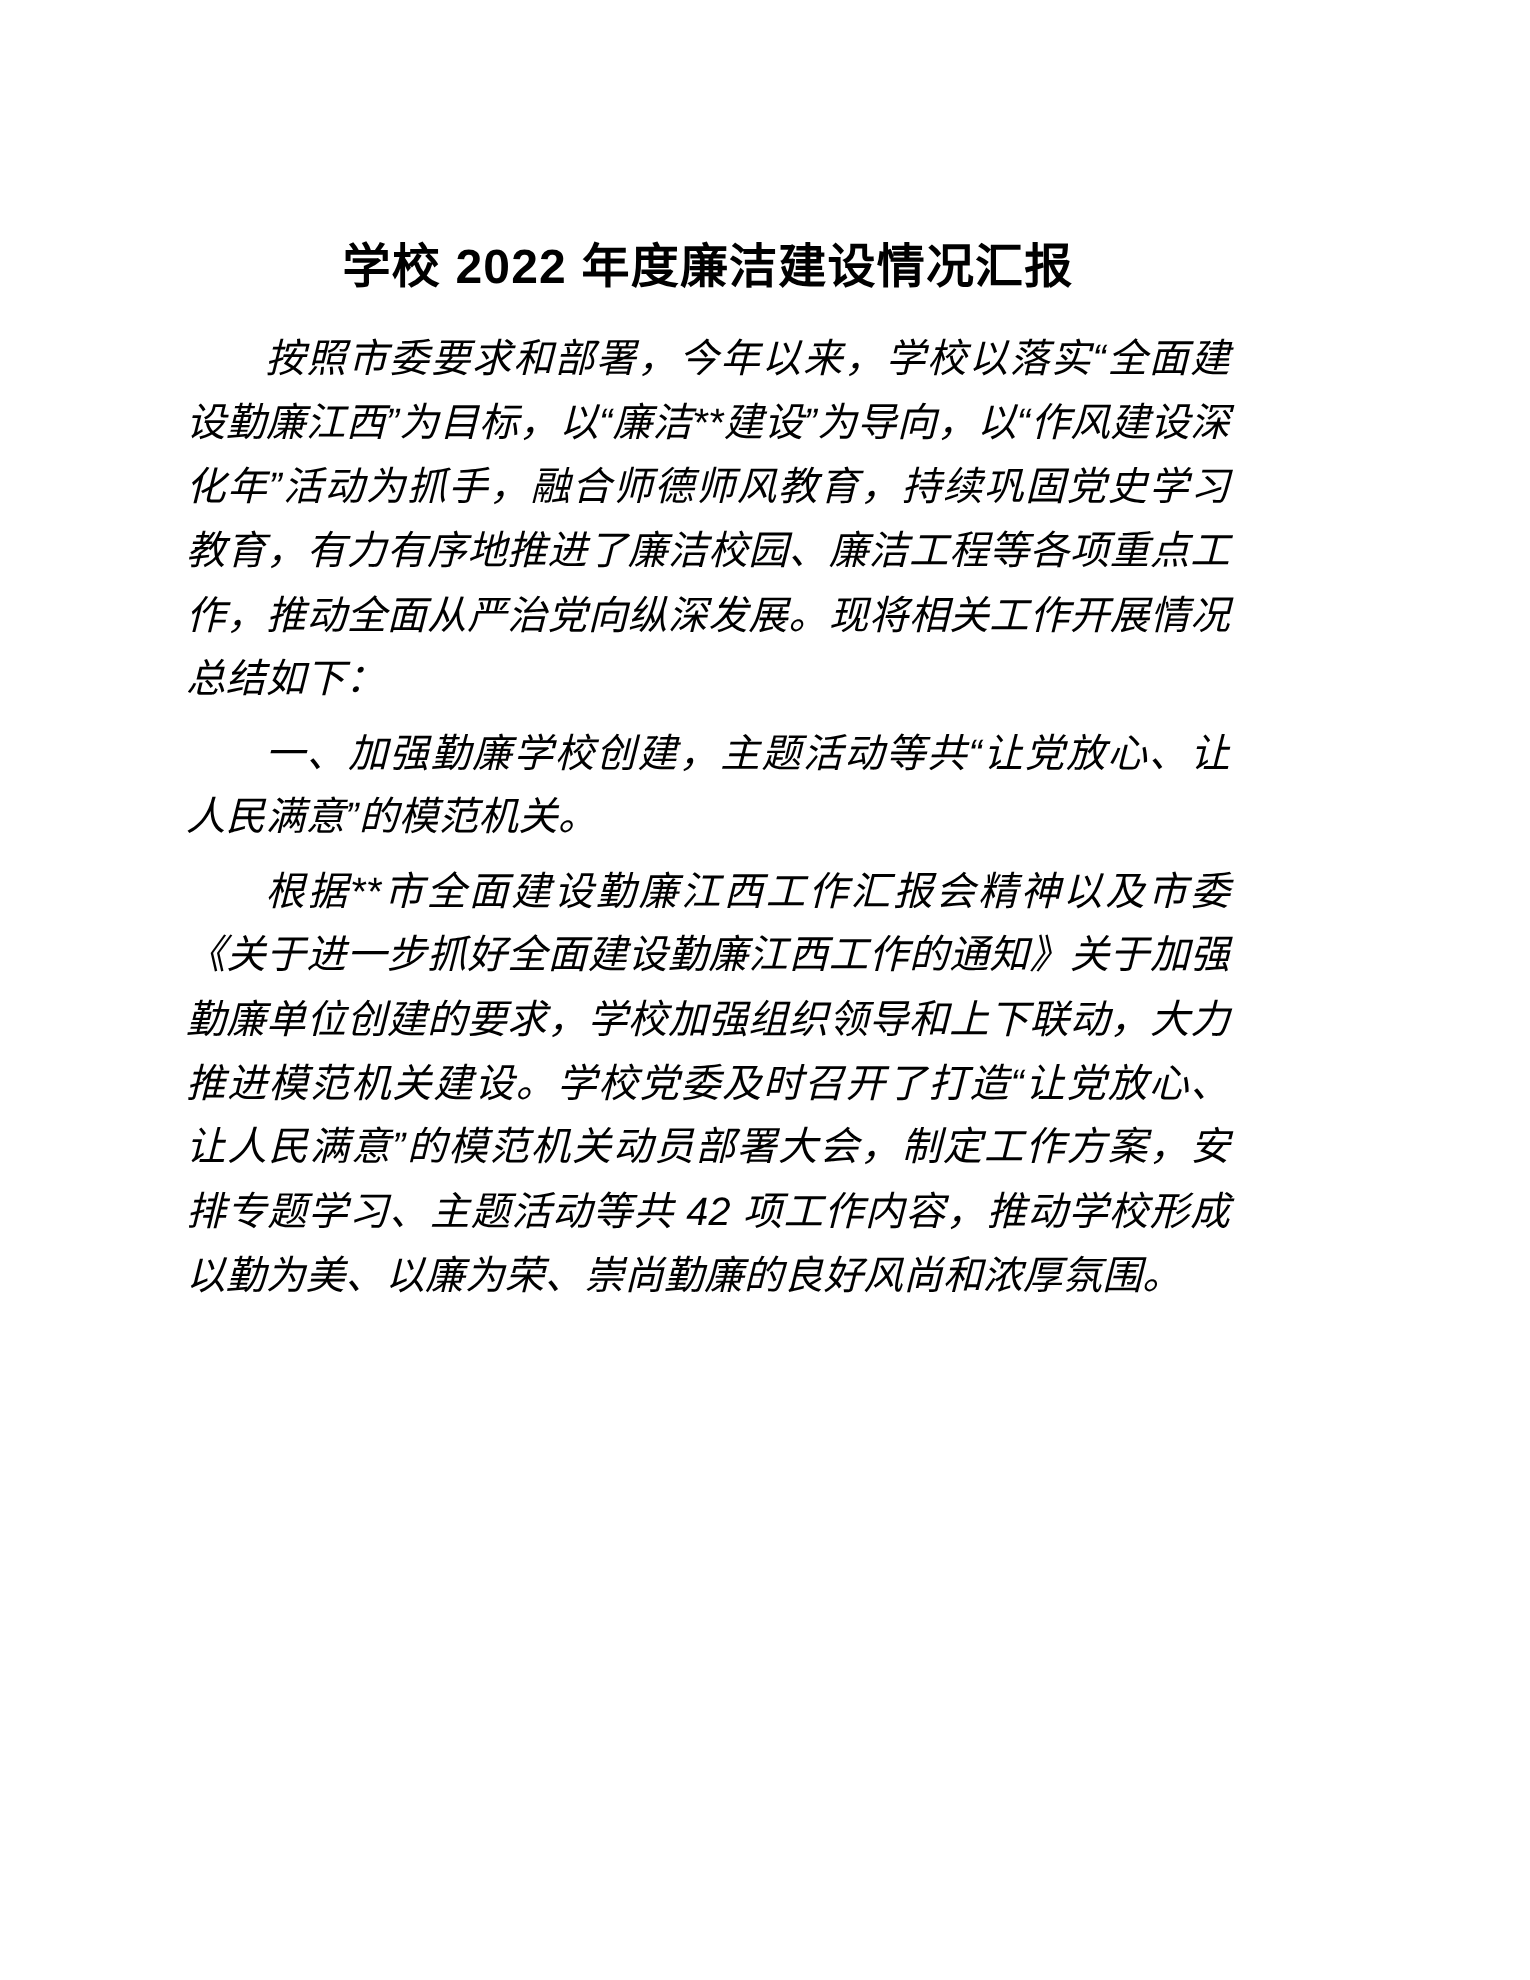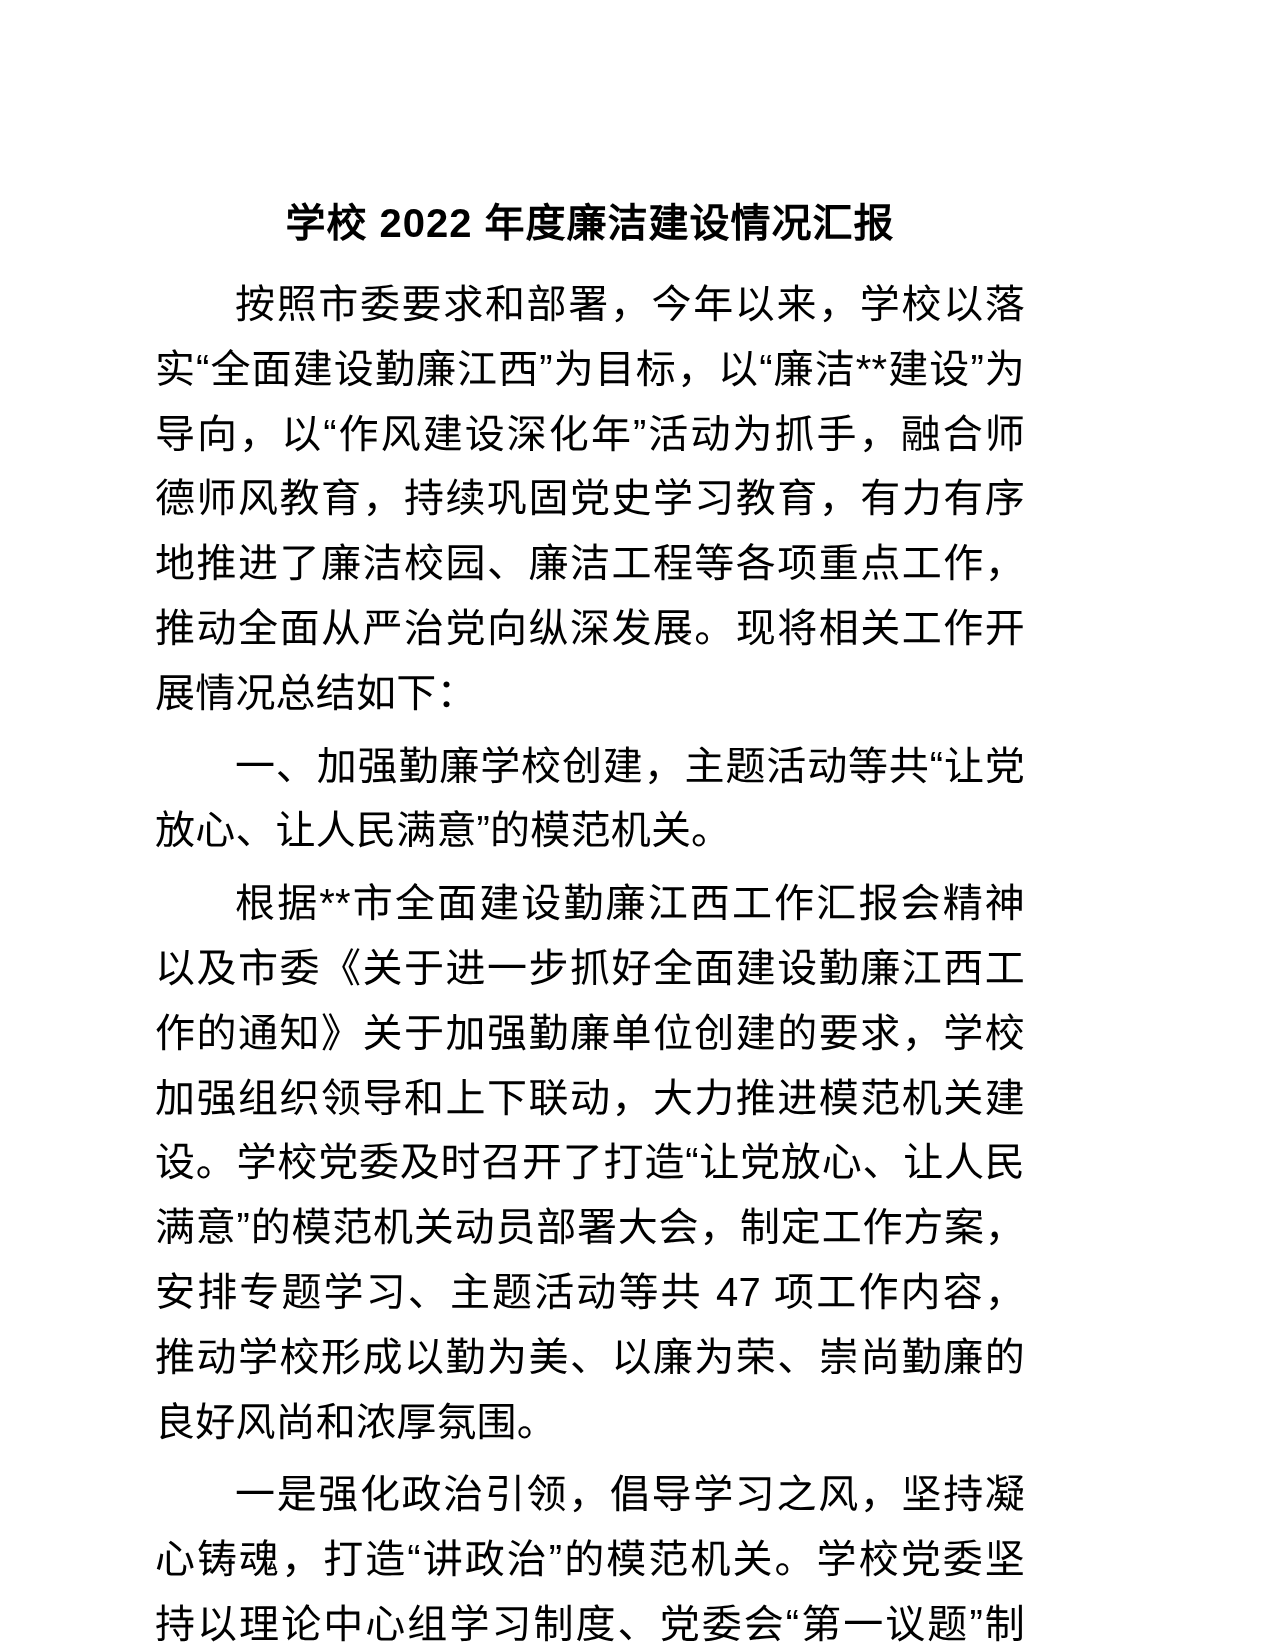--- a/index.html
+++ b/index.html
@@ -24,35 +24,35 @@
   .doc-title {
     font-size: 40px;
     font-weight: bold;
     text-align: center;
     letter-spacing: 1px;
     line-height: 1.35;
     margin: 0 0 22px 0;
     color: #000;
   }
   .para {
-    font-size: 40px;
+    font-size: 33px;
     line-height: 1.62;
     text-align: justify;
     text-justify: inter-ideograph;
     margin: 0 0 8px 0;
     text-indent: 2em;
     color: #000;
     letter-spacing: 0.2px;
+    font-style: italic;
   }
   .para:last-child {
     margin-bottom: 0;
   }
 </style>
 </head>
 <body>
 
 <div class="page">
   <h1 class="doc-title">学校 2022 年度廉洁建设情况汇报</h1>
   <p class="para">按照市委要求和部署，今年以来，学校以落实“全面建设勤廉江西”为目标，以“廉洁**建设”为导向，以“作风建设深化年”活动为抓手，融合师德师风教育，持续巩固党史学习教育，有力有序地推进了廉洁校园、廉洁工程等各项重点工作，推动全面从严治党向纵深发展。现将相关工作开展情况总结如下：</p>
   <p class="para">一、加强勤廉学校创建，主题活动等共“让党放心、让人民满意”的模范机关。</p>
-  <p class="para">根据**市全面建设勤廉江西工作汇报会精神以及市委《关于进一步抓好全面建设勤廉江西工作的通知》关于加强勤廉单位创建的要求，学校加强组织领导和上下联动，大力推进模范机关建设。学校党委及时召开了打造“让党放心、让人民满意”的模范机关动员部署大会，制定工作方案，安排专题学习、主题活动等共 47 项工作内容，推动学校形成以勤为美、以廉为荣、崇尚勤廉的良好风尚和浓厚氛围。</p>
-  <p class="para">一是强化政治引领，倡导学习之风，坚持凝心铸魂，打造“讲政治”的模范机关。学校党委坚持以理论中心组学习制度、党委会“第一议题”制度为抓手，坚持领导班子带头学，交流调研相互学，深入基层实践学，做到胸怀“两个大局”，心系“国之大者”，及时跟进习近平新时代中国特色社会主义</p>
+  <p class="para">根据**市全面建设勤廉江西工作汇报会精神以及市委《关于进一步抓好全面建设勤廉江西工作的通知》关于加强勤廉单位创建的要求，学校加强组织领导和上下联动，大力推进模范机关建设。学校党委及时召开了打造“让党放心、让人民满意”的模范机关动员部署大会，制定工作方案，安排专题学习、主题活动等共 42 项工作内容，推动学校形成以勤为美、以廉为荣、崇尚勤廉的良好风尚和浓厚氛围。</p>
 </div>
 
 </body></html>

